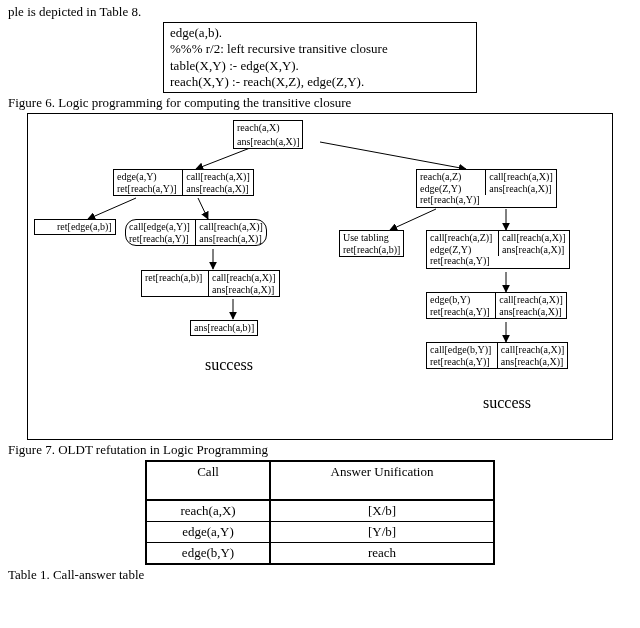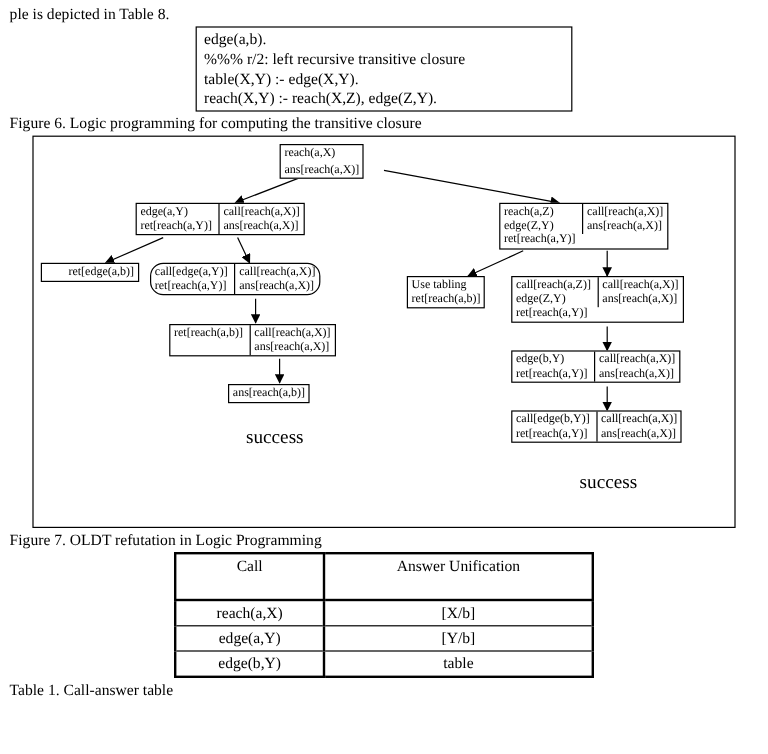--- a/index.html
+++ b/index.html
@@ -191,18 +191,18 @@
   <tr>
     <td>reach(a,X)</td>
     <td>[X/b]</td>
   </tr>
   <tr>
     <td>edge(a,Y)</td>
     <td>[Y/b]</td>
   </tr>
   <tr>
     <td>edge(b,Y)</td>
-    <td>table</td>
+    <td>reach</td>
   </tr>
 </tbody>
   </table>
 
 <div class="caption">Table 1. Call-answer table</div>
 
 </body></html>

